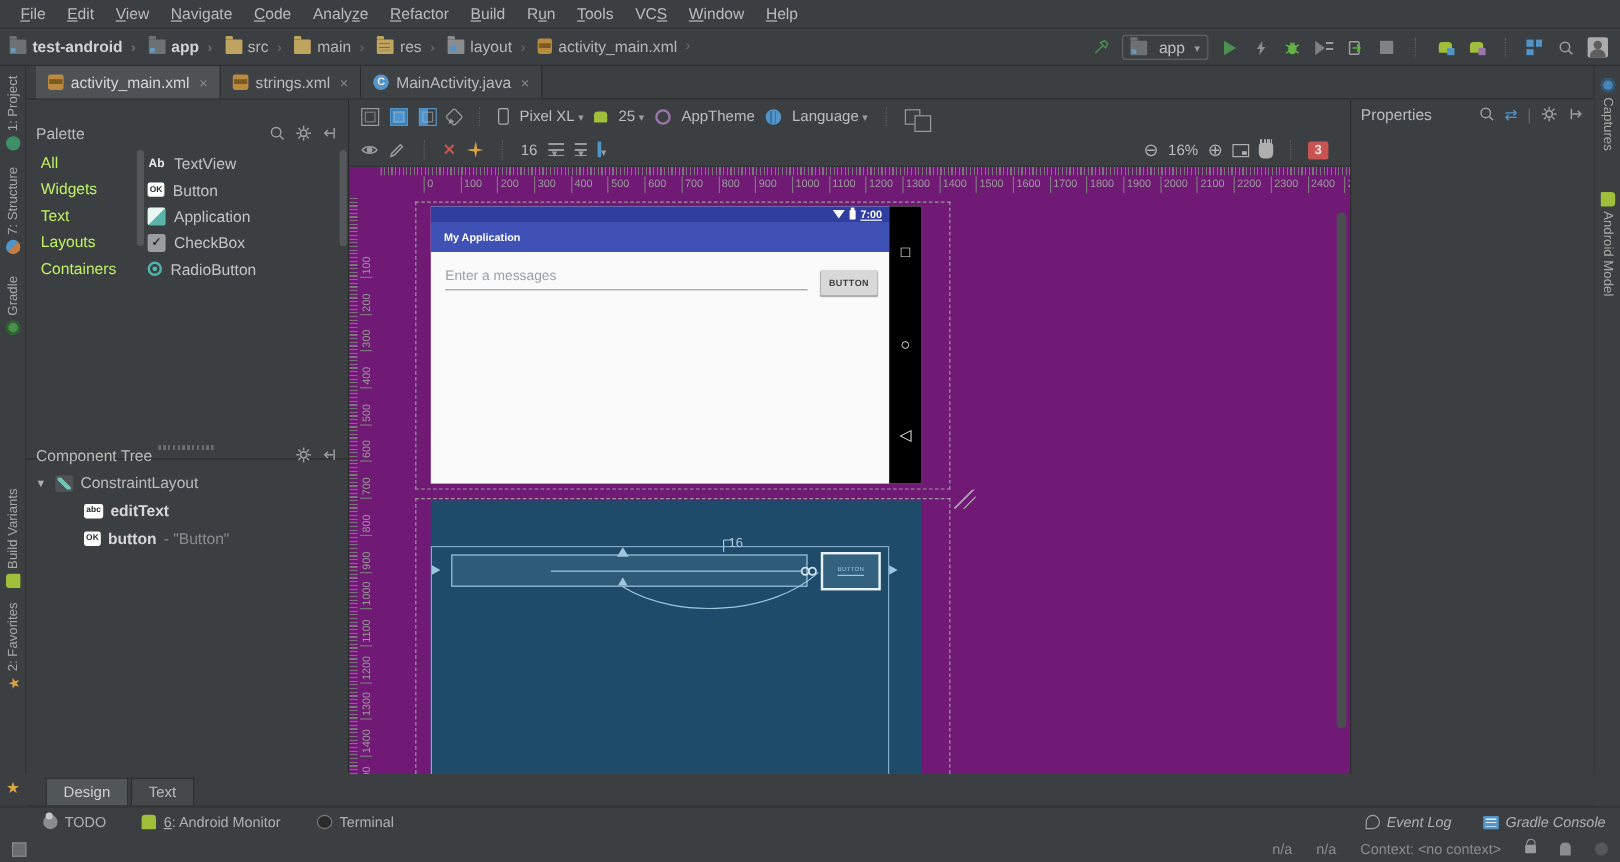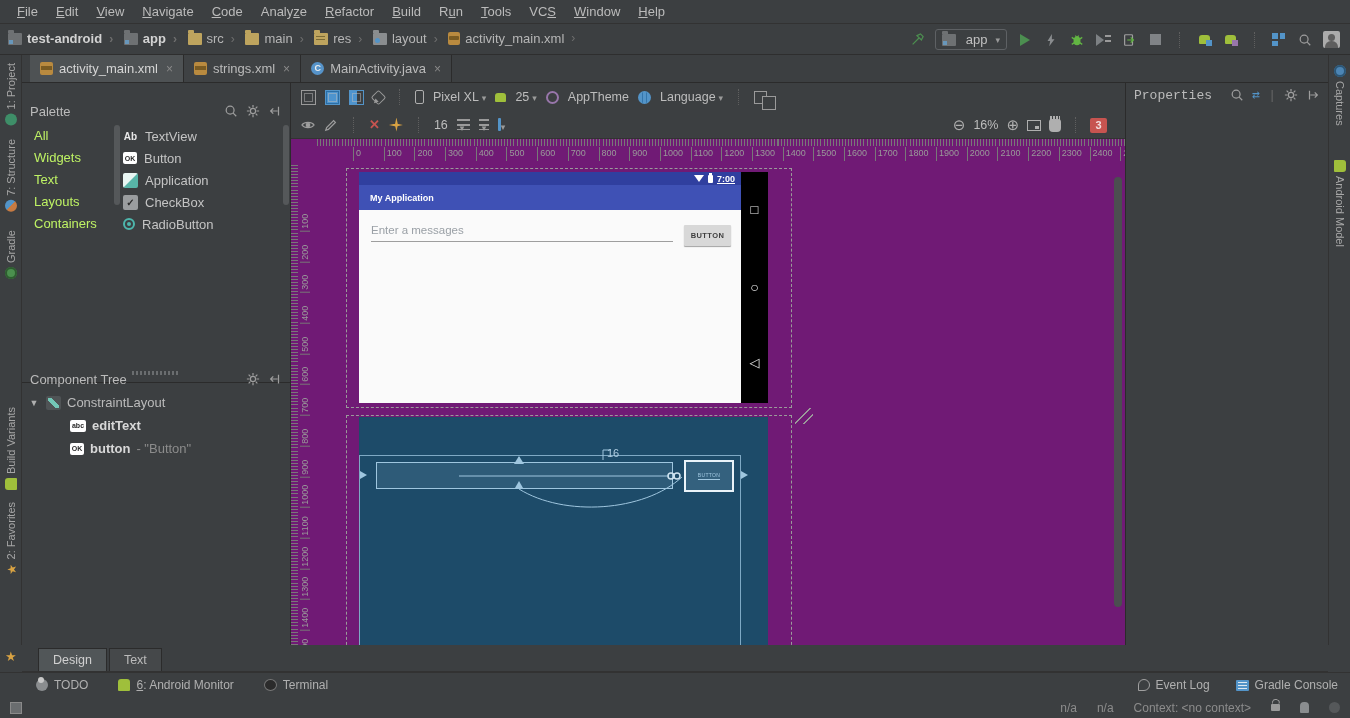--- a/index.html
+++ b/index.html
@@ -178,34 +178,34 @@
   #bp-screen { position:absolute; left:0px; top:38px; width:382px; height:190px; border:1px solid #7FA9C4; border-bottom:none; }
   #bp-edittext { position:absolute; left:17px; top:45px; width:297px; height:27px; border:1px solid #9FC6DF; background:rgba(159,198,223,0.13); }
   #bp-button { position:absolute; left:325px; top:43px; width:50px; height:32px; border:2px solid #EAF3F9; background:rgba(159,198,223,0.18); display:flex; align-items:center; justify-content:center; }
   #bp-button span { color:#9FC6DF; font-size:5px; letter-spacing:.3px; border-bottom:1px solid #9FC6DF; padding-bottom:1px; }
   #bp-margin { position:absolute; left:248px; top:30px; color:#AFCCE0; font-size:11px; }
   #bp-svg { position:absolute; left:0; top:0; width:409px; height:228px; }
 
   #canvas-vscroll { position:absolute; left:797px; top:12px; width:8px; height:430px; background:#4B4E50; border-radius:4px; }
 
   
-  #properties-panel { position:absolute; left:1103px; top:0; width:203px; height:562px; border-left:1px solid #2B2B2B; background:#3C3F41;font-family:Liberation Mono, monospace; }
+  #properties-panel { position:absolute; left:1103px; top:0; width:203px; height:562px; border-left:1px solid #2B2B2B; background:#3C3F41; }
   .swap-arrows { color:#5394C8; font-size:13px; }
   .vbar { color:#666; }
 
   
   #bottom-tabbar { position:absolute; left:22px; top:645px; width:1306px; height:27px; background:#3C3F41; border-bottom:1px solid #323232; display:flex; align-items:flex-end; padding-left:16px; gap:2px; }
   .btab { height:23px; padding:0 14px; display:flex; align-items:center; font-size:12.5px; color:#BBBBBB; background:#45484A; border:1px solid #2B2B2B; border-bottom:none; }
   .btab[data-active="true"] { background:#515658; color:#D0D0D0; }
   #fav-star { position:absolute; left:5px; top:649px; color:#D9A343; font-size:13px; }
 
   
   #toolwindow-bar { position:absolute; left:0; top:672px; width:1350px; height:25px; background:#3C3F41; border-top:1px solid #323232; display:flex; align-items:center; padding:0 12px 0 36px; gap:30px; font-size:12px; color:#B0B0B0; }
   .twb { display:inline-flex; align-items:center; gap:6px; }
-  #toolwindow-right { margin-left:auto; display:flex; gap:26px; }
+  #toolwindow-right { margin-left:auto; display:flex; gap:26px;font-style:italic; }
   [data-icon="todo-icon"] { width:12px; height:12px; border-radius:50%; background:#8A8D8F; position:relative; }
   [data-icon="todo-icon"]::after { content:""; position:absolute; left:2px; top:-2px; width:6px; height:6px; border-radius:50%; background:#C8C8C8; }
   [data-icon="terminal-icon"] { width:13px; height:12px; background:#2B2B2B; border:1px solid #777; color:#7FBF6A; font-size:7px; line-height:10px; text-align:center; }
   [data-icon="event-log-icon"] { width:12px; height:12px; border:1.4px solid #A0A0A0; border-radius:50% 50% 50% 0; }
   [data-icon="gradle-console-icon"] { width:13px; height:11px; background:#5394C8; border-radius:1px; position:relative; }
   [data-icon="gradle-console-icon"]::after { content:""; position:absolute; inset:2px; background:repeating-linear-gradient(#DDE8F0 0 1px,transparent 1px 3px); }
 
   
   #statusbar { position:absolute; left:0; top:697px; width:1350px; height:21px; background:#3C3F41; display:flex; align-items:center; padding:0 10px; font-size:12px; color:#8C8C8C; }
   #tw-toggle { width:12px; height:12px; border:1px solid #8A8A8A; background:#6A6D6F; }

